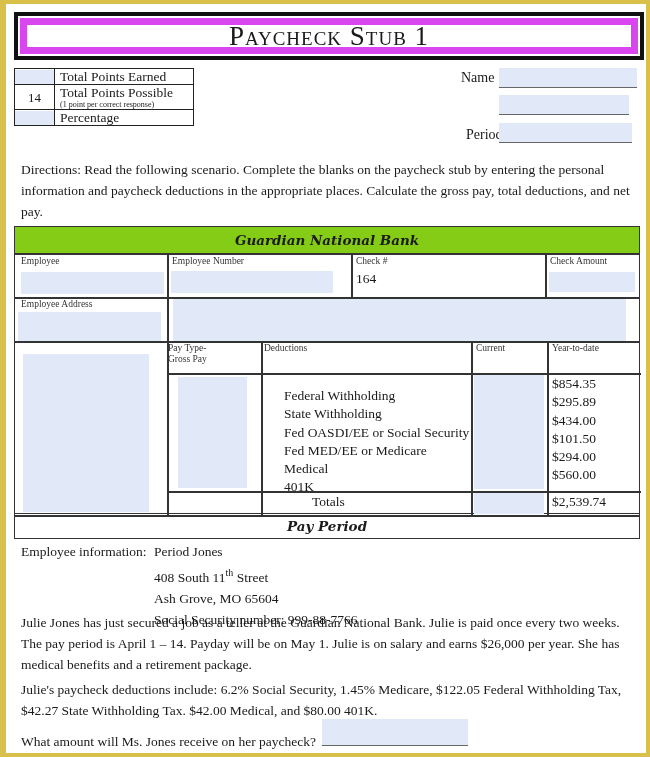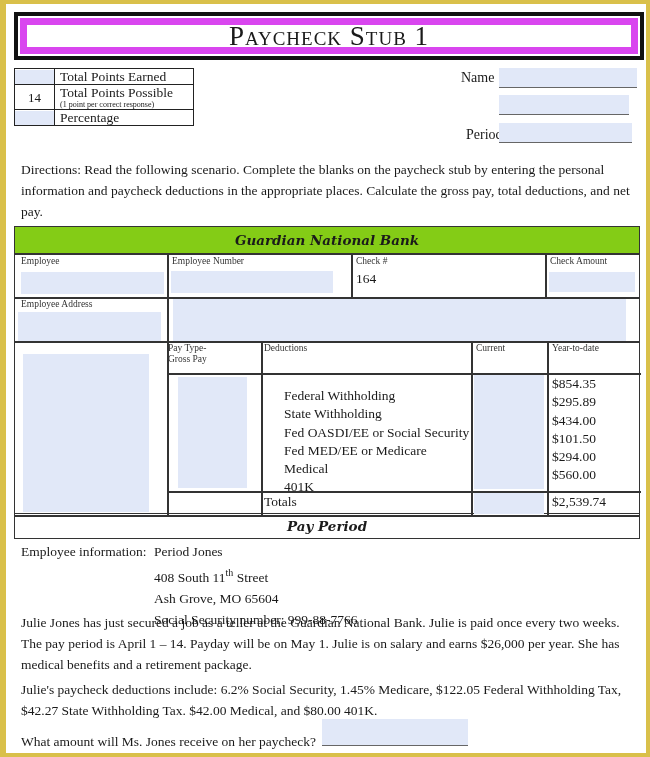--- a/index.html
+++ b/index.html
@@ -135,21 +135,21 @@
     <div class="abs field" style="left:459px;top:148px;width:70px;height:114px;"></div>
     <div class="abs ded" style="left:537px;top:148px;">
       <div>$854.35</div>
       <div>$295.89</div>
       <div>$434.00</div>
       <div>$101.50</div>
       <div>$294.00</div>
       <div>$560.00</div>
     </div>
     <div class="line-h" style="left:152px;top:264px;width:474px;"></div>
-    <div class="abs ded" style="left:249px;top:266px;">Totals</div>
+    <div class="abs ded" style="left:249px;top:266px;padding-left:48px;">Totals</div>
     <div class="abs field" style="left:459px;top:266px;width:70px;height:21px;"></div>
     <div class="abs ded" style="left:537px;top:266px;">$2,539.74</div>
     <div class="line-h" style="left:0;top:288px;width:100%;"></div>
   </div>
   <div class="abs" style="left:8px;top:510px;width:626px;height:25px;border:1.5px solid #333;border-top:none;display:flex;align-items:center;justify-content:center;">
     <span class="script">Pay Period</span>
   </div>
 
   <div class="abs text" style="left:15px;top:537px;">Employee information:</div>
   <div class="abs text" style="left:148px;top:537px;">

